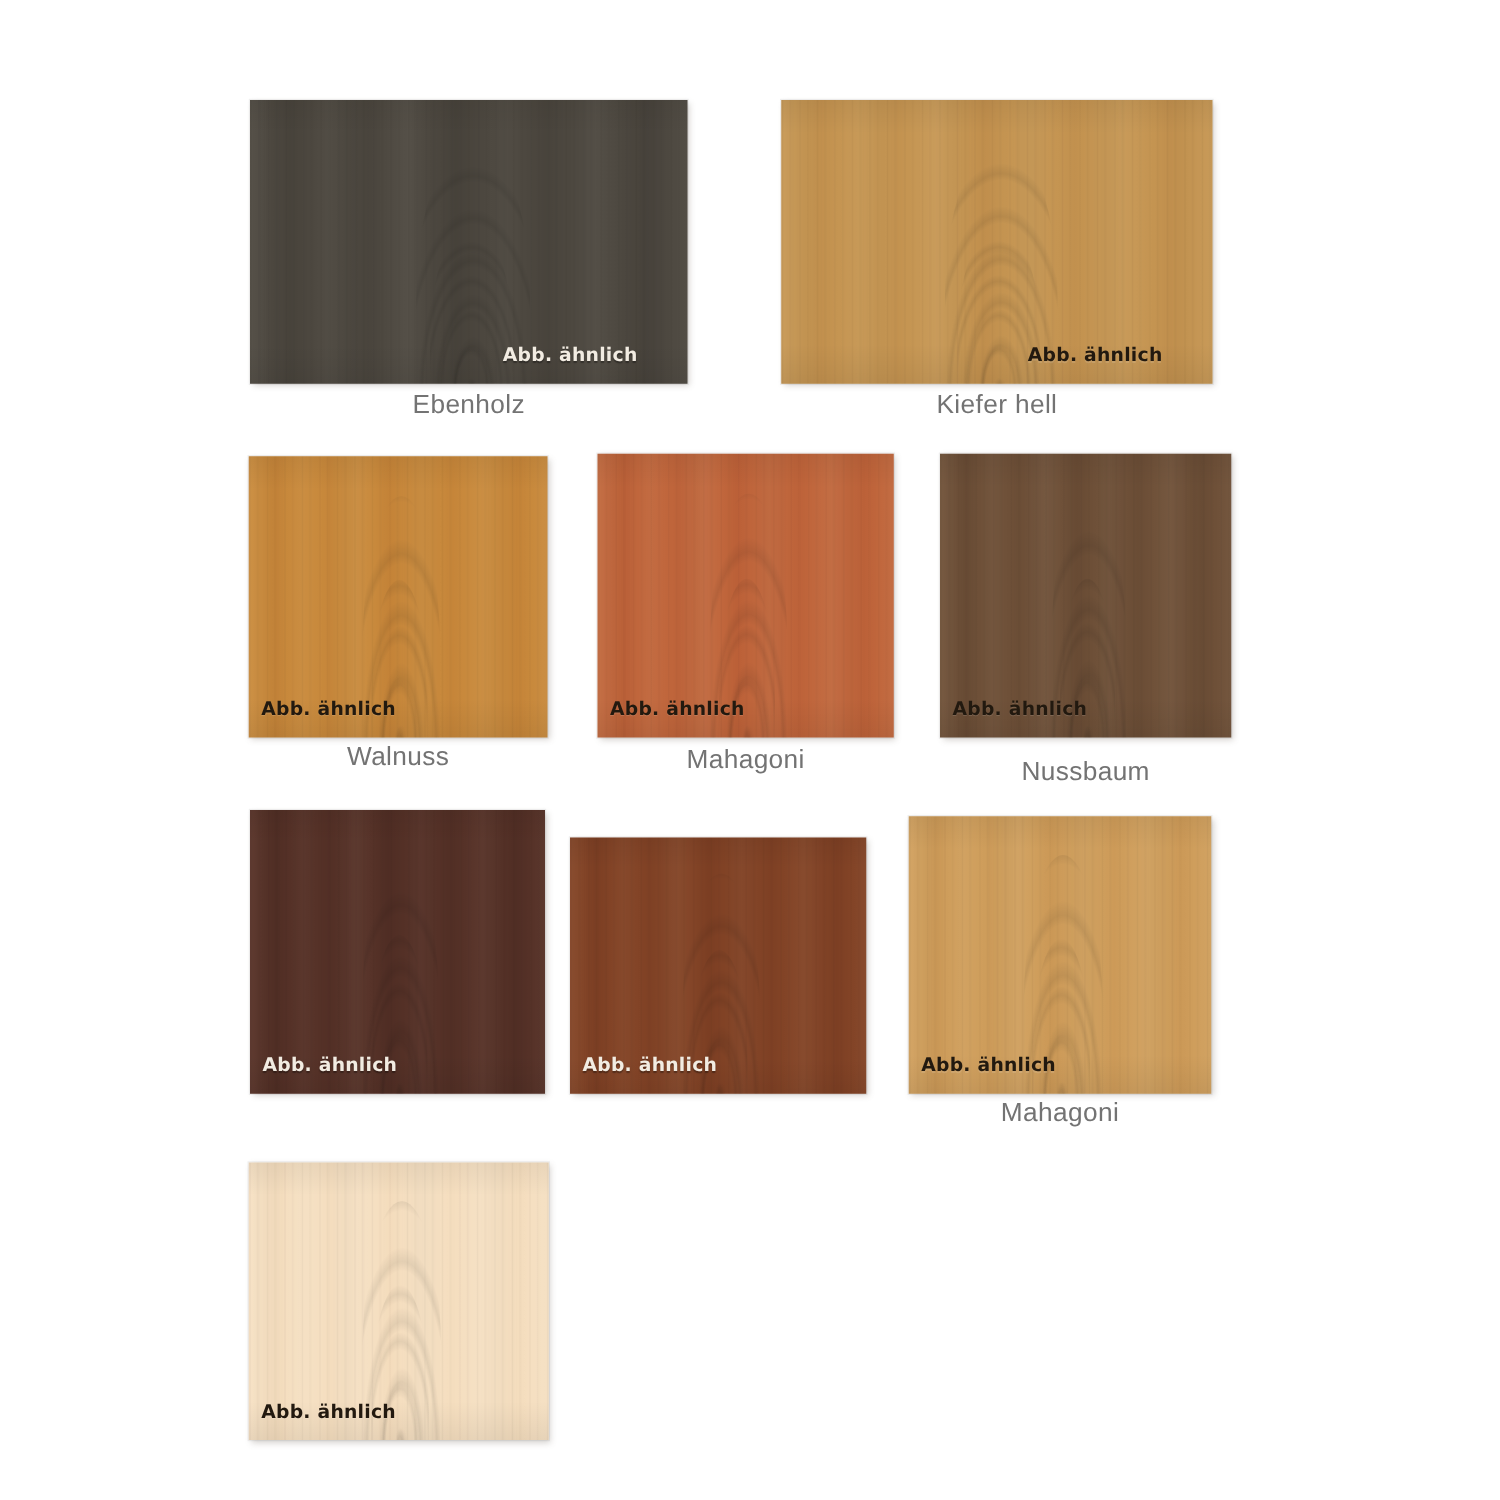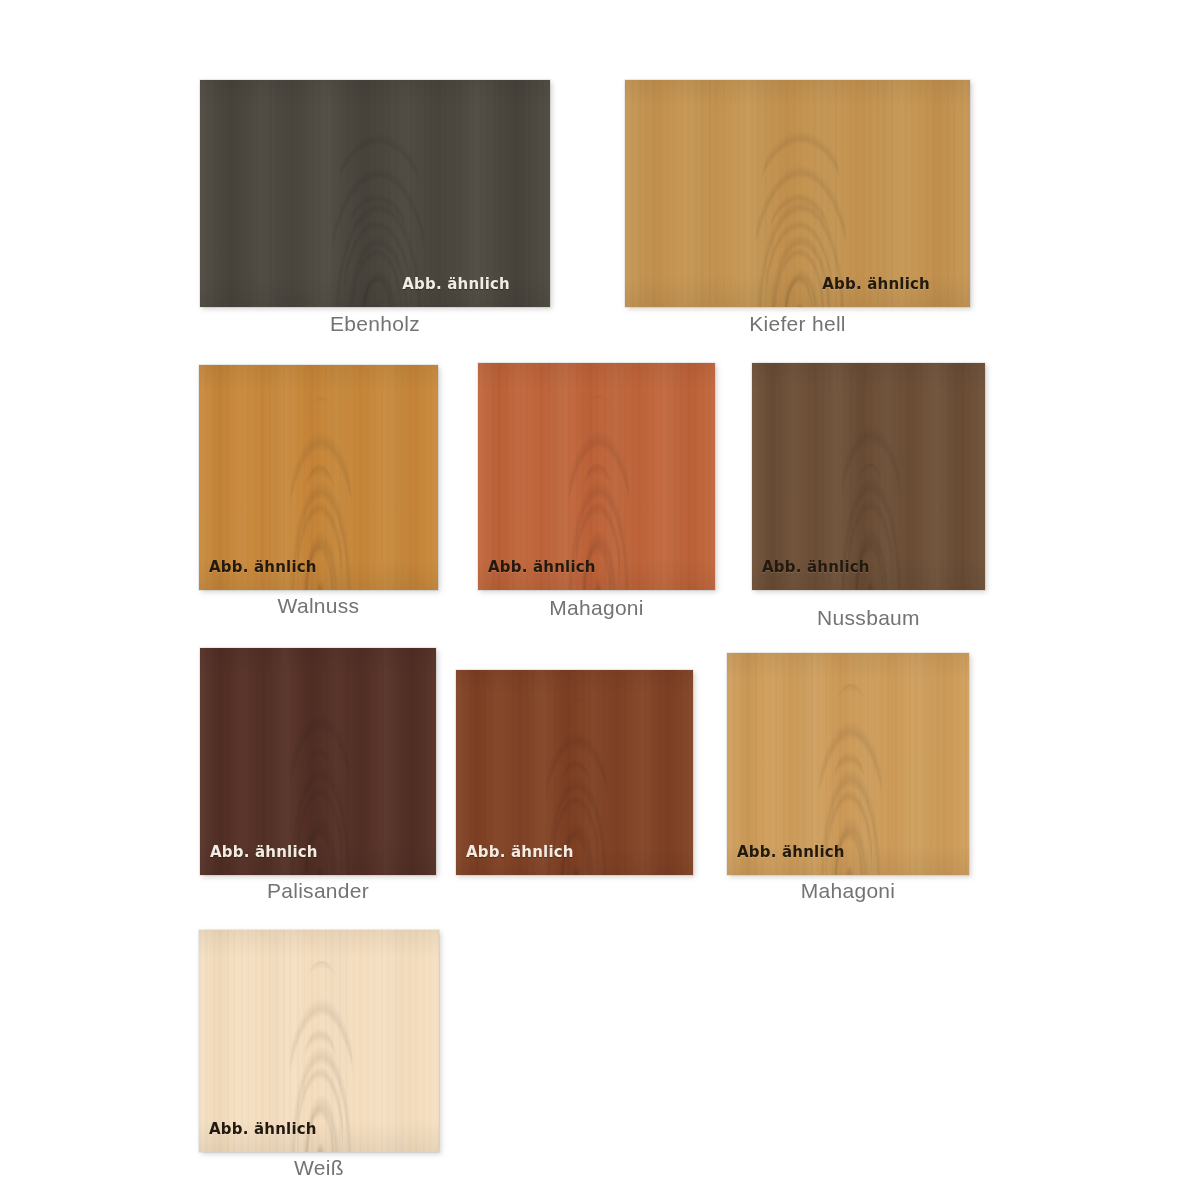--- a/index.html
+++ b/index.html
@@ -203,21 +203,20 @@
     </div>
     <div class="swatch-cell" style="left: 200px; top: 648px; width: 236px; height: 261px;">
       <div class="swatch-img" style="height: 227px; background: rgb(85, 49, 39);">
         <div class="grain-band"></div>
         <div class="grain-fine"></div>
         <div class="grain-arch"></div>
         <div class="grain-arch2"></div>
         <div class="grain-vignette"></div>
         <div class="watermark wm-light" style="bottom: 14px; left: 10px;">Abb. ähnlich</div>
       </div>
-      <div class="swatch-label" style="top: 231px;">Palisander</div>
     </div>
     <div class="swatch-cell" style="left: 456px; top: 670px; width: 237px; height: 239px;">
       <div class="swatch-img" style="height: 205px; background: rgb(130, 67, 38);">
         <div class="grain-band"></div>
         <div class="grain-fine"></div>
         <div class="grain-arch"></div>
         <div class="grain-arch2"></div>
         <div class="grain-vignette"></div>
         <div class="watermark wm-light" style="bottom: 14px; left: 10px;">Abb. ähnlich</div>
       </div>
@@ -235,15 +234,14 @@
     </div>
     <div class="swatch-cell" style="left: 199px; top: 930px; width: 240px; height: 256px;">
       <div class="swatch-img" style="height: 222px; background: rgb(245, 223, 193);">
         <div class="grain-band"></div>
         <div class="grain-fine"></div>
         <div class="grain-arch"></div>
         <div class="grain-arch2"></div>
         <div class="grain-vignette"></div>
         <div class="watermark wm-dark" style="bottom: 14px; left: 10px;">Abb. ähnlich</div>
       </div>
-      <div class="swatch-label" style="top: 226px;">Weiß</div>
     </div>
   </div>
 
 </body></html>

